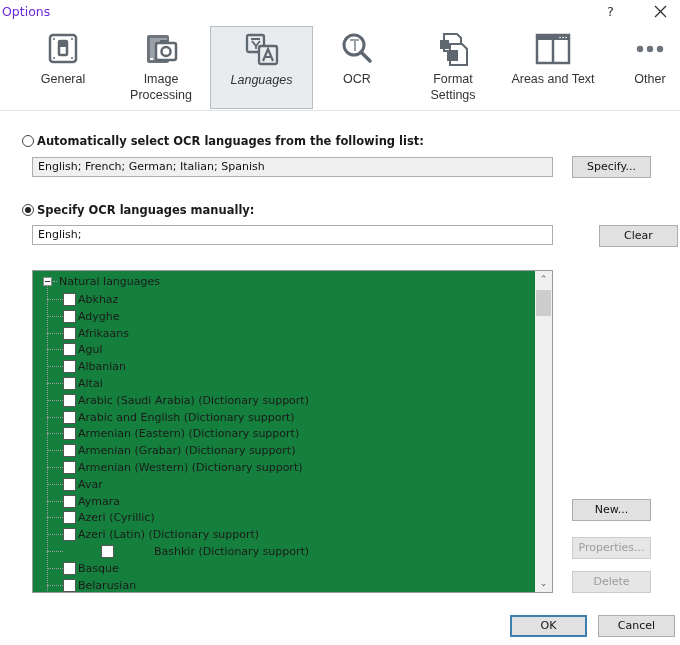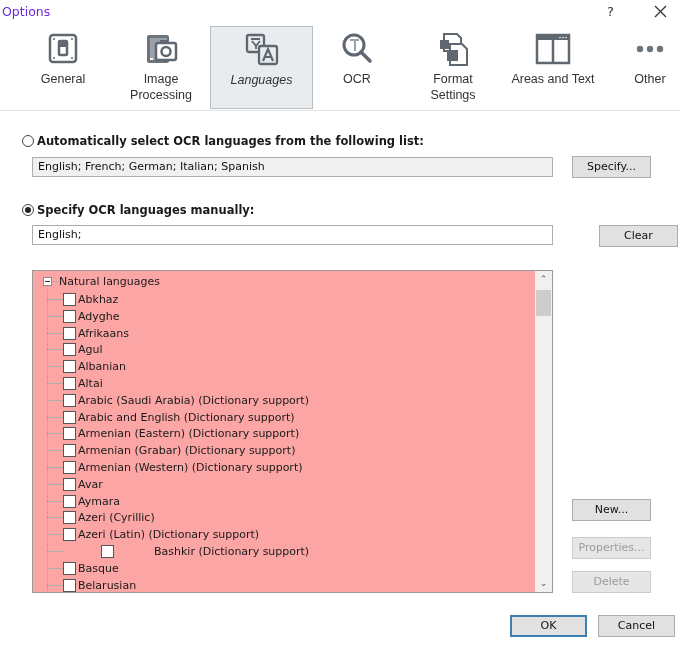--- a/index.html
+++ b/index.html
@@ -19,21 +19,21 @@
   .radio-row { font-family:"DejaVu Sans",sans-serif; font-weight:bold; font-size:11.5px; display:flex; align-items:center; }
   .radio { width:12px; height:12px; border:1px solid #444; border-radius:50%; margin-right:3px; box-sizing:border-box; position:relative; background:#fff; }
   .radio.on::after { content:""; position:absolute; left:2px; top:2px; width:6px; height:6px; border-radius:50%; background:#222; }
   .field { height:20px; border:1px solid #adadad; box-sizing:border-box; font-size:11px; line-height:18px; padding-left:5px;
            font-family:"DejaVu Sans",sans-serif; color:#111; }
   .field.ro { background:#f0f0f0; }
   .btn { height:22px; background:#e1e1e1; border:1px solid #adadad; box-sizing:border-box; font-size:11px;
          text-align:center; line-height:20px; font-family:"DejaVu Sans",sans-serif; color:#111; cursor:pointer; }
   .btn.disabled { color:#9c9c9c; background:#e6e6e6; border-color:#cccccc; }
   .btn.default { border:2px solid #3c7fb1; line-height:18px; }
-  .tree { left:32px; top:270px; width:521px; height:323px; border:1px solid #9a9a9a; box-sizing:border-box; overflow:hidden; background:#fca5a5; }
+  .tree { left:32px; top:270px; width:521px; height:323px; border:1px solid #9a9a9a; box-sizing:border-box; overflow:hidden; background:#15803d; }
   .tree-root { position:absolute; left:10px; top:4px; font-size:11px; font-family:"DejaVu Sans",sans-serif; display:flex; align-items:center; }
   .expander { width:9px; height:9px; border:1px solid #8a8a8a; box-sizing:border-box; position:relative; margin-right:1px; background:#fff; }
   .expander::after { content:""; position:absolute; left:1px; top:3px; width:5px; height:1px; background:#333; }
   .vline { position:absolute; left:14px; top:14px; width:0; height:310px; border-left:1px dotted #a0a0a0; }
   .item { position:absolute; left:14px; height:17px; display:flex; align-items:center; font-size:11px;
           font-family:"DejaVu Sans",sans-serif; cursor:pointer; white-space:nowrap;justify-content:flex-end; }
   .hline { width:16px; height:0; border-top:1px dotted #a0a0a0; margin-right:0; }
   .cb { width:13px; height:13px; border:1px solid #555; box-sizing:border-box; background:#fff; margin-right:2px; }
   .scroll { position:absolute; right:0; top:0; width:17px; height:321px; background:#f0f0f0; }
   .sarrow { position:absolute; left:0; width:17px; height:17px; text-align:center; font-size:9px; line-height:17px; color:#555; cursor:pointer; }

